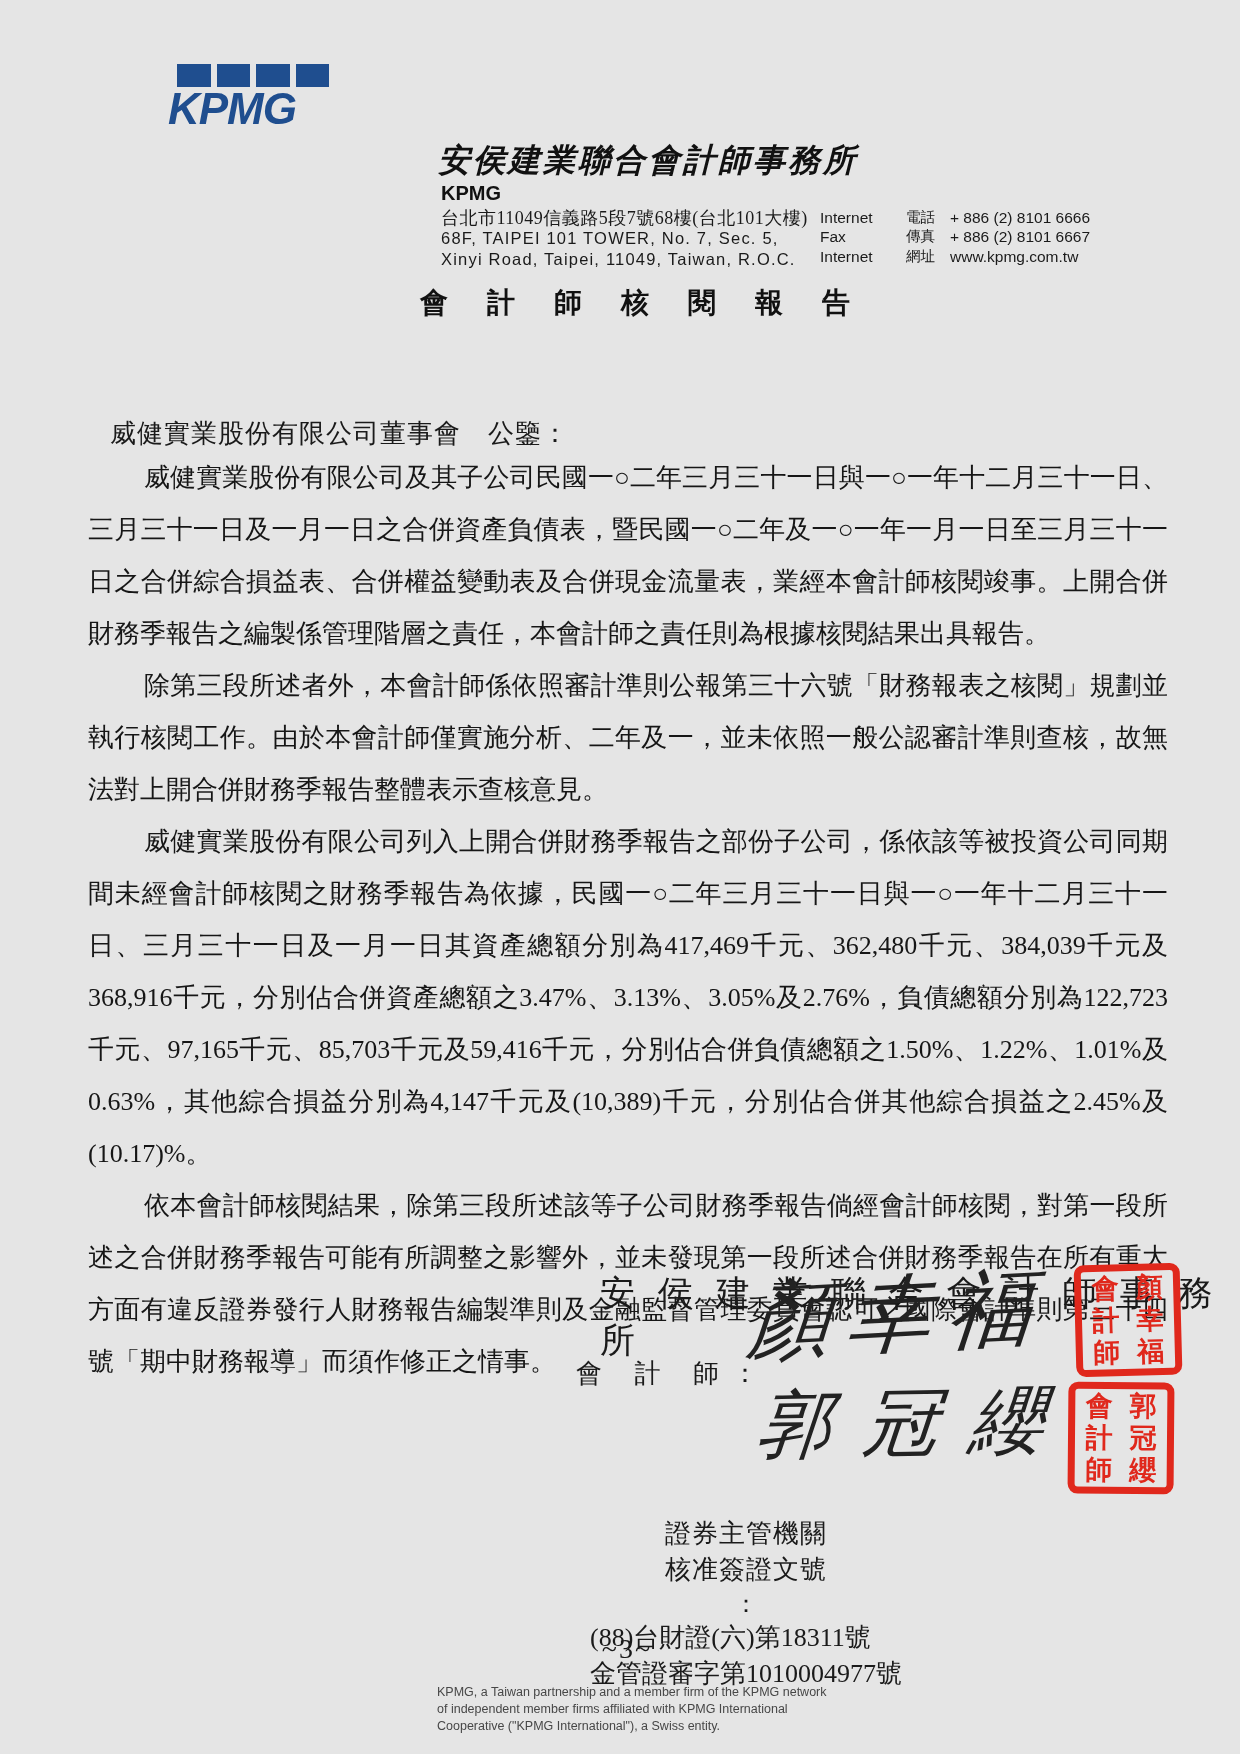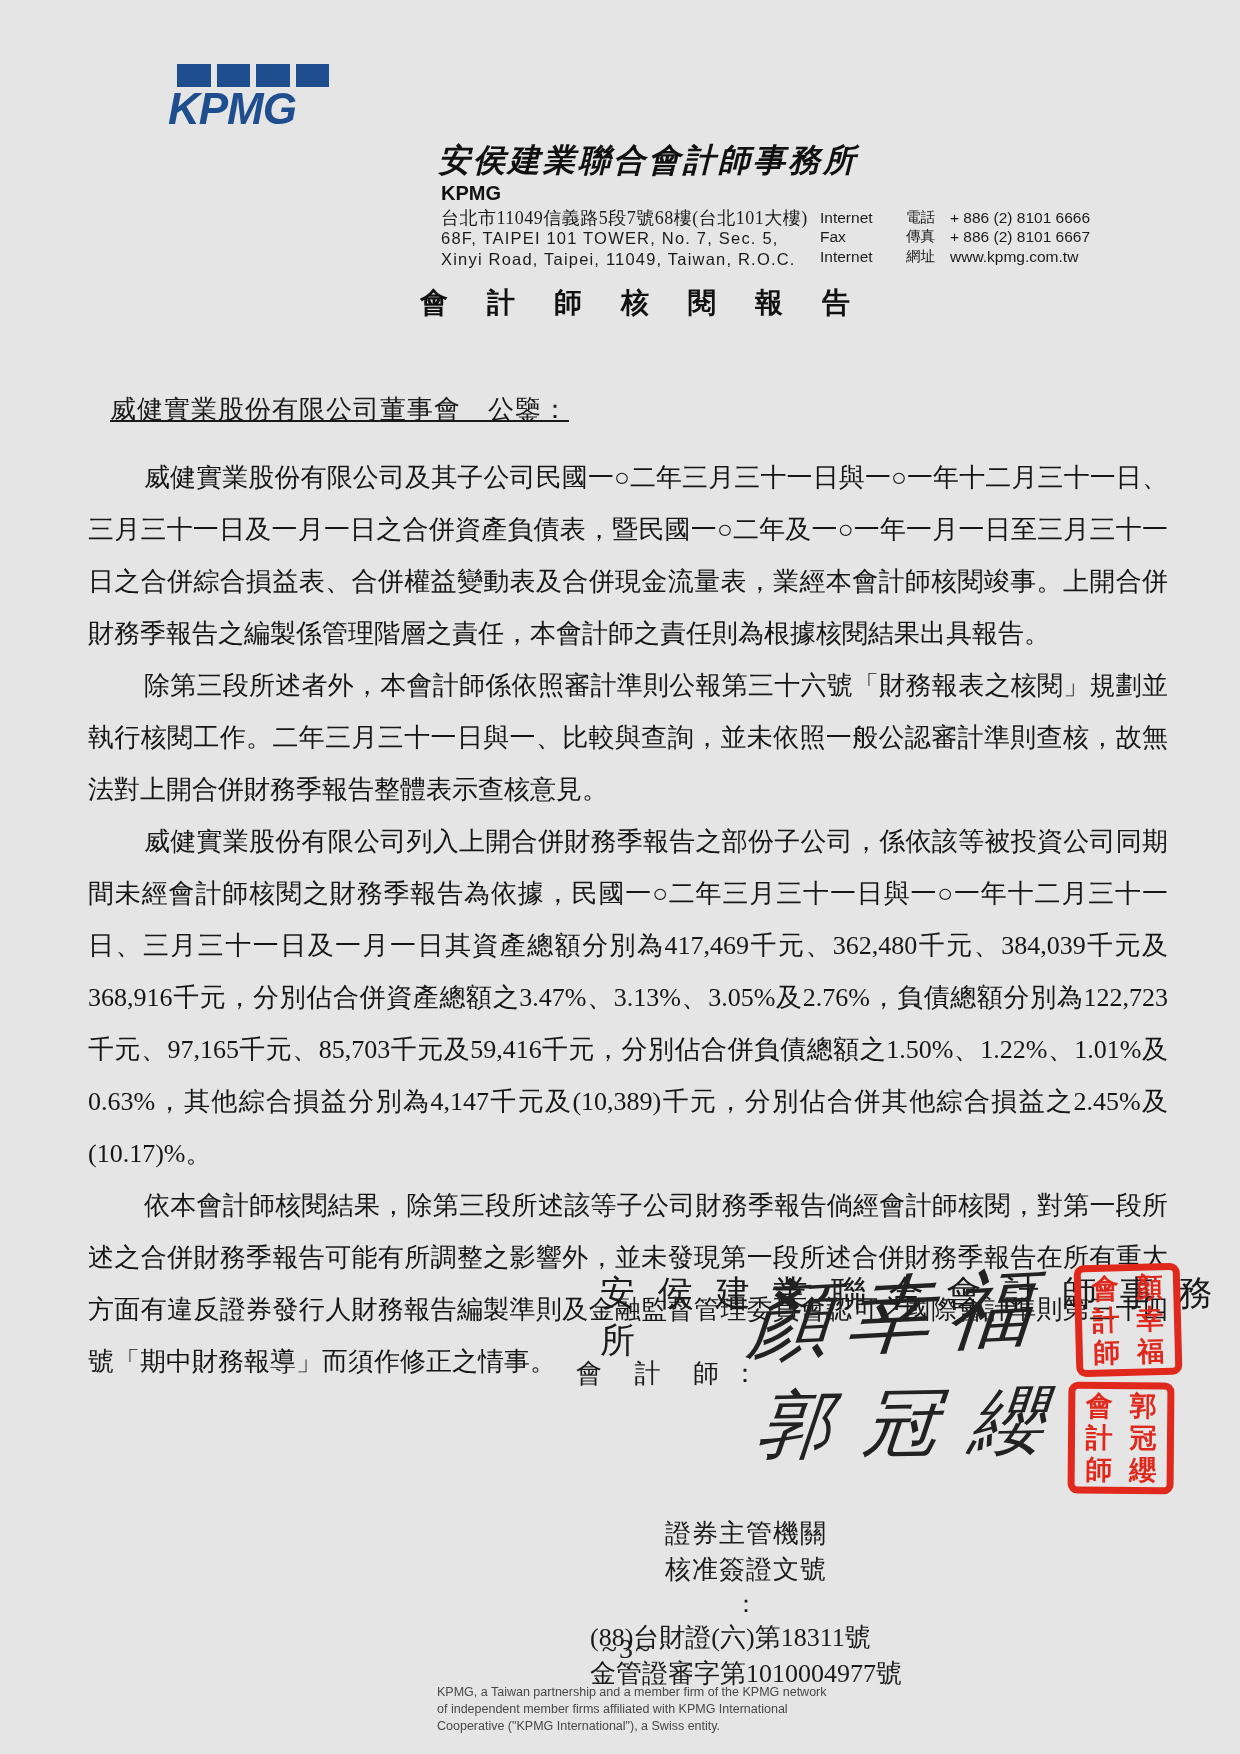--- a/index.html
+++ b/index.html
@@ -108,25 +108,25 @@
     </div>
     <div class="contact-row">
       <span class="en">Internet</span>
       <span class="zh">網址</span>
       <span class="val">www.kpmg.com.tw</span>
     </div>
   </div>
 
   <div class="abs doc-title" style="left:0; top:284px;">會 計 師 核 閱 報 告</div>
 
-  <div class="abs addressee" style="left:110px; top:392px;text-decoration:underline;">威健實業股份有限公司董事會　公鑒：</div>
+  <div class="abs addressee" style="left:110px; top:416px;">威健實業股份有限公司董事會　公鑒：</div>
 
   <div class="abs body-text" style="left:88px; top:452px;">
     <p>威健實業股份有限公司及其子公司民國一○二年三月三十一日與一○一年十二月三十一日、三月三十一日及一月一日之合併資產負債表，暨民國一○二年及一○一年一月一日至三月三十一日之合併綜合損益表、合併權益變動表及合併現金流量表，業經本會計師核閱竣事。上開合併財務季報告之編製係管理階層之責任，本會計師之責任則為根據核閱結果出具報告。</p>
-    <p>除第三段所述者外，本會計師係依照審計準則公報第三十六號「財務報表之核閱」規劃並執行核閱工作。二年三月三十一日與一、比較與查詢，並未依照一般公認審計準則查核，故無法對上開合併財務季報告整體表示查核意見。</p>
+    <p>除第三段所述者外，本會計師係依照審計準則公報第三十六號「財務報表之核閱」規劃並執行核閱工作。由於本會計師僅實施分析、二年及一，並未依照一般公認審計準則查核，故無法對上開合併財務季報告整體表示查核意見。</p>
     <p>威健實業股份有限公司列入上開合併財務季報告之部份子公司，係依該等被投資公司同期間未經會計師核閱之財務季報告為依據，民國一○二年三月三十一日與一○一年十二月三十一日、三月三十一日及一月一日其資產總額分別為417,469千元、362,480千元、384,039千元及368,916千元，分別佔合併資產總額之3.47%、3.13%、3.05%及2.76%，負債總額分別為122,723千元、97,165千元、85,703千元及59,416千元，分別佔合併負債總額之1.50%、1.22%、1.01%及0.63%，其他綜合損益分別為4,147千元及(10,389)千元，分別佔合併其他綜合損益之2.45%及(10.17)%。</p>
     <p>依本會計師核閱結果，除第三段所述該等子公司財務季報告倘經會計師核閱，對第一段所述之合併財務季報告可能有所調整之影響外，並未發現第一段所述合併財務季報告在所有重大方面有違反證券發行人財務報告編製準則及金融監督管理委員會認可之國際會計準則第三十四號「期中財務報導」而須作修正之情事。</p>
   </div>
 
   <div class="abs sig-firm" style="left:600px; top:1222px;">安 侯 建 業 聯 合 會 計 師 事 務 所</div>
 
   <div class="abs cpa-label" style="left:576px; top:1356px;">會 計 師：</div>
 
   <div class="abs handwriting sig-1" style="left:748px; top:1272px;">顏幸福</div>
   <div class="abs handwriting sig-2" style="left:758px; top:1385px;">郭冠纓</div>

